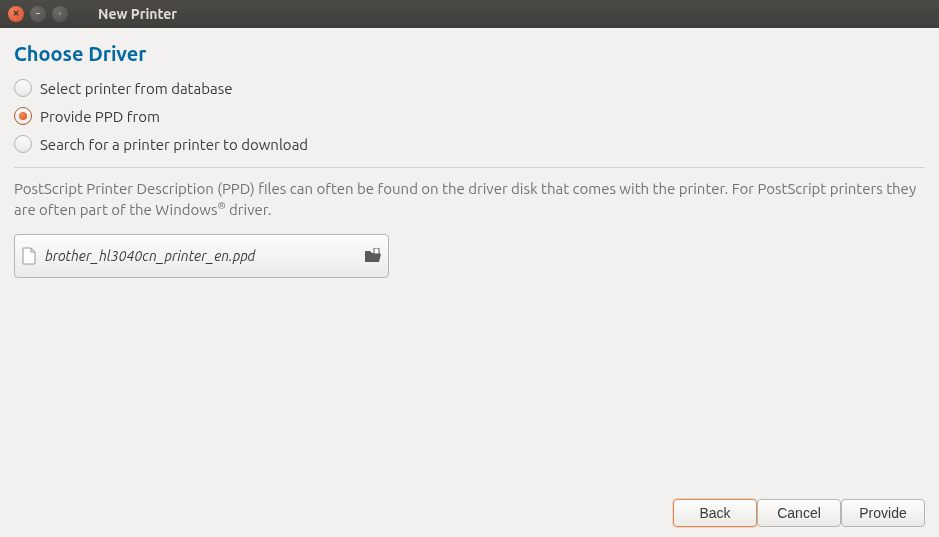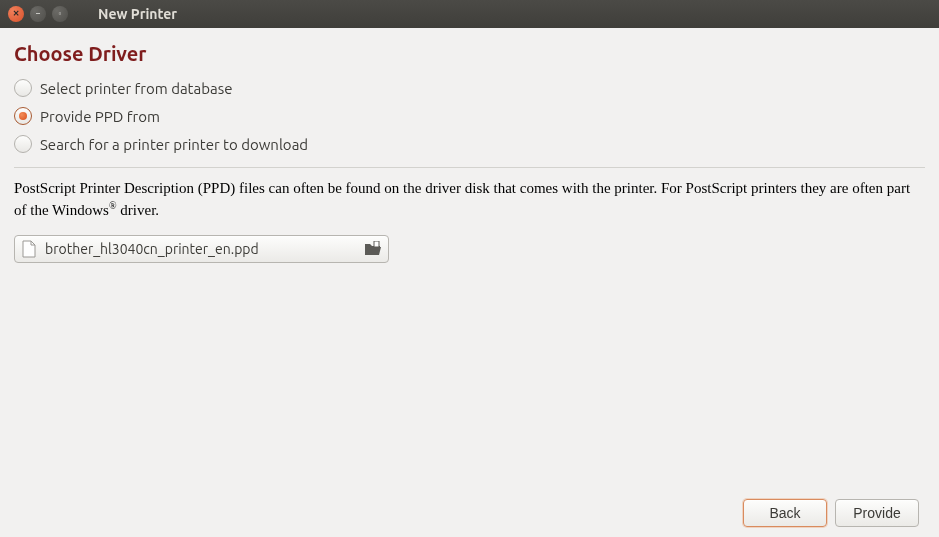--- a/index.html
+++ b/index.html
@@ -34,21 +34,21 @@
 
   
   .content {
     padding: 14px 14px 60px 14px;
     height: calc(537px - 28px);
     position: relative;
   }
   .heading {
     font-size: 20px;
     font-weight: bold;
-    color: #7f1d1d;
+    color: #0369a1;
     margin-bottom: 14px;
   }
 
   .radio-group { display: flex; flex-direction: column; gap: 10px; margin-bottom: 14px; text-align: right; }
   .radio-row {
     display: flex; align-items: center; gap: 8px;
     font-size: 15px; color: #3c3b37;
     cursor: pointer;
   }
   .radio {
@@ -63,48 +63,48 @@
   }
   .radio.checked::after {
     content: ""; width: 8px; height: 8px; border-radius: 50%;
     background: radial-gradient(circle at 35% 35%, #f38d5a, #d94f1a);
   }
 
   .divider { border: none; border-top: 1px solid #d3d2ce; margin: 0 0 10px 0; }
 
   .description {
     font-size: 15px;
-    color: #000000;
+    color: #737373;
     line-height: 1.4;
     margin-bottom: 14px;
-    font-family: Liberation Serif, serif;
   }
   .description sup { font-size: 10px; }
 
   .file-chooser {
     display: inline-flex;
     align-items: center;
     background: linear-gradient(to bottom, #fdfdfc, #ebeae7);
     border: 1px solid #b7b5b0;
     border-radius: 4px;
-    padding: 4px 6px;
+    padding: 12px 6px;
     gap: 8px;
     box-shadow: inset 0 1px 0 rgba(255,255,255,0.6);
     cursor: pointer;
     min-width: 375px;
+    font-style: italic;
   }
   .file-icon, .open-icon { flex-shrink: 0; }
   .file-name { flex: 1; font-size: 14px; color: #3c3b37; text-align: left; }
   .open-icon { margin-left: auto; }
 
   
   .footer {
     position: absolute;
-    bottom: 10px; right: 20px;
-    display: flex; gap: 8px; margin-left: 28px;
+    bottom: 10px; right: 14px;
+    display: flex; gap: 0; margin-left: 28px;
   }
   .btn {
     min-width: 84px;
     padding: 5px 16px;
     font-size: 14px;
     color: #3c3b37;
     background: linear-gradient(to bottom, #fdfdfc, #ebeae7);
     border: 1px solid #b7b5b0;
     border-radius: 4px;
     cursor: pointer;
@@ -162,16 +162,17 @@
     <span class="file-name">brother_hl3040cn_printer_en.ppd</span>
     <svg class="open-icon" width="18" height="16" viewBox="0 0 18 16">
       <path d="M1 3 h5 l2 2 h8 v1 h-15 z" fill="#5c5b57"></path>
       <path d="M1 6 h16 l-2 8 h-14 z" fill="#5c5b57"></path>
       <rect x="10" y="0" width="5" height="6" fill="#fefefe" stroke="#5c5b57" stroke-width="1"></rect>
     </svg>
   </div>
 
   <div class="footer">
     <button class="btn primary">Back</button>
+    <button class="btn">Cancel</button>
     <button class="btn">Provide</button>
   </div>
 
 </div>
 
 </body></html>

